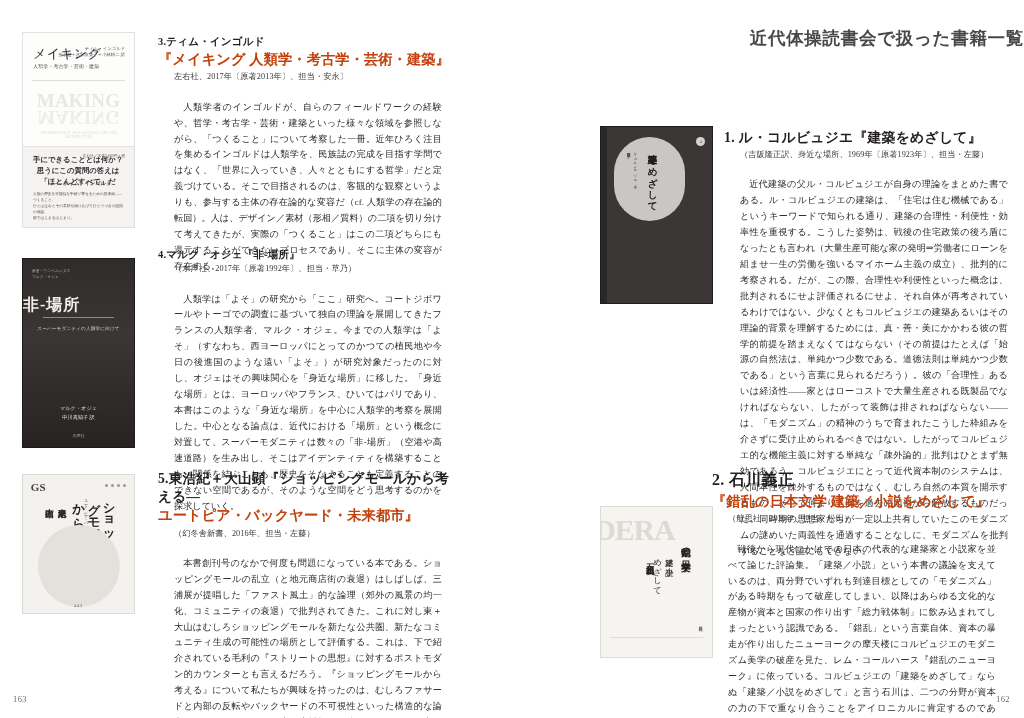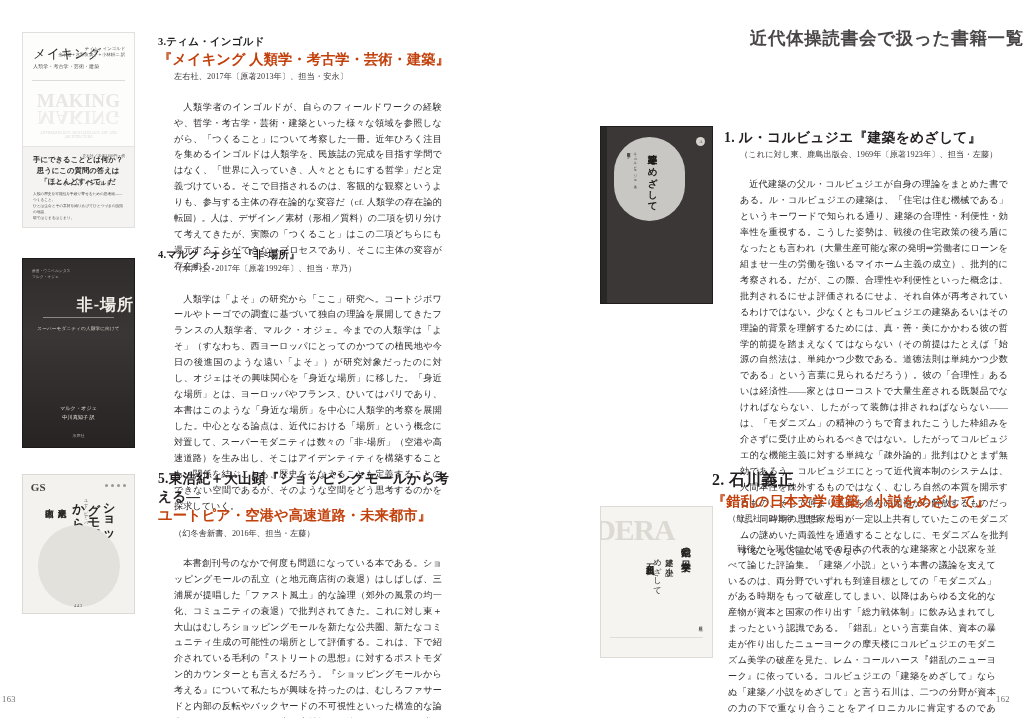--- a/index.html
+++ b/index.html
@@ -96,21 +96,21 @@
   }
 
   
   .folio {
     position: absolute;
     bottom: 14px;
     font-size: 8.5px;
     color: #6d6a6b;
     letter-spacing: .05em;
   }
-  .folio-left  { left: 2px; margin-top: 16px; }
+  .folio-left  { left: 13px; margin-top: 16px; }
   .folio-right { right: 14px; margin-left: 48px; }
 
   
   .cover {
     width: 100%;
     height: 100%;
     position: relative;
     box-sizing: border-box;
   }
 
@@ -239,21 +239,21 @@
     left: 8%;
     top: 5%;
     font-size: 3.8px;
     color: #b8b3ae;
     line-height: 1.6;
   }
   .cov-h-title {
     position: absolute;
     left: 0; right: 0;
     top: 19%;
-    text-align: right;
+    text-align: left;
     font-size: 16px;
     font-weight: bold;
     color: #f2efe9;
     letter-spacing: .06em;
   }
   .cov-h-rule {
     position: absolute;
     left: 18%;
     right: 18%;
     top: 31%;
@@ -570,21 +570,21 @@
 から考える</div>
           <div class="cov-s-vsub">ユートピア・バックヤード・未来都市</div>
           <div class="cov-s-vauth" style="white-space:pre-line;">東浩紀
 大山顕</div>
           <div class="cov-s-circle"></div>
           <div class="cov-s-num">443</div>
         </div>
       </div>
       <div class="entry-text" style="left:158px;top:4px;width:300px;">
         <p class="entry-author" style="font-size:13.6px;line-height:1.3;">5.東浩紀＋大山顕『ショッピングモールから考える―</p>
-        <p class="entry-title">ユートピア・空港や高速道路・未来都市』</p>
+        <p class="entry-title">ユートピア・バックヤード・未来都市』</p>
         <p class="entry-meta">（幻冬舎新書、2016年、担当・左藤）</p>
         <p class="entry-body">本書創刊号のなかで何度も問題になっている本である。ショッピングモールの乱立（と地元商店街の衰退）はしばしば、三浦展が提唱した「ファスト風土」的な論理（郊外の風景の均一化、コミュニティの衰退）で批判されてきた。これに対し東＋大山はむしろショッピングモールを新たな公共圏、新たなコミュニティ生成の可能性の場所として評価する。これは、下で紹介されている毛利の『ストリートの思想』に対するポストモダン的カウンターとも言えるだろう。『ショッピングモールから考える』について私たちが興味を持ったのは、むしろファサードと内部の反転やバックヤードの不可視性といった構造的な論点であるが、ここでもう少し大雑把な要約をしておけば、東の議論は、一貫して消費者と市民あるいは消費行動と政治的議論を架橋する方策を探すもので</p>
       </div>
     </div>
 
     <div class="folio folio-left">163</div>
   </div>
 
   <div class="page page-right">
 
@@ -596,21 +596,21 @@
           <div class="cov-v-spine"></div>
           <div class="cov-v-oval"></div>
           <div class="cov-v-vtitle">建築をめざして</div>
           <div class="cov-v-vauth" style="white-space:pre-line;">ル・コルビュジエ 著
 吉阪隆正 訳</div>
           <div class="cov-v-badge">A</div>
         </div>
       </div>
       <div class="entry-text" style="left:212px;top:8px;width:300px;">
         <p class="entry-author" style="font-size:13.8px;">1. ル・コルビュジエ『建築をめざして』</p>
-        <p class="entry-meta">（これに対し東、鹿島出版会、1969年〔原著1923年〕、担当・左藤）</p>
+        <p class="entry-meta">（吉阪隆正訳、身近な場所、1969年〔原著1923年〕、担当・左藤）</p>
         <p class="entry-body">近代建築の父ル・コルビュジエが自身の理論をまとめた書である。ル・コルビュジエの建築は、「住宅は住む機械である」というキーワードで知られる通り、建築の合理性・利便性・効率性を重視する。こうした姿勢は、戦後の住宅政策の後ろ盾になったとも言われ（大量生産可能な家の発明⇒労働者にローンを組ませ一生の労働を強いるマイホーム主義の成立）、批判的に考察される。だが、この際、合理性や利便性といった概念は、批判されるにせよ評価されるにせよ、それ自体が再考されているわけではない。少なくともコルビュジエの建築あるいはその理論的背景を理解するためには、真・善・美にかかわる彼の哲学的前提を踏まえなくてはならない（その前提はたとえば「始源の自然法は、単純かつ少数である。道徳法則は単純かつ少数である」という言葉に見られるだろう）。彼の「合理性」あるいは経済性――家とはローコストで大量生産される既製品でなければならない、したがって装飾は排されねばならない――は、「モダニズム」の精神のうちで育まれたこうした枠組みを介さずに受け止められるべきではない。したがってコルビュジエ的な機能主義に対する単純な「疎外論的」批判はひとまず無効であろう。コルビュジエにとって近代資本制のシステムは、人間本性を疎外するものではなく、むしろ自然の本質を開示するもの、そして何より人間を過去の因習から解放するものだった。同時期の思想家たちが一定以上共有していたこのモダニズムの謎めいた両義性を通過することなしに、モダニズムを批判することなど誰にもできない。</p>
       </div>
     </div>
 
     <div class="entry" style="left:0;top:466px;width:512px;height:230px;">
       <div class="entry-cover" style="left:88px;top:40px;width:113px;height:152px;">
         <div class="cover cover-sakuran">
           <div class="cov-k-big">DERA</div>
           <div class="cov-k-v1">錯乱の日本文学</div>
           <div class="cov-k-v2" style="white-space:pre-line;">建築／小説を

